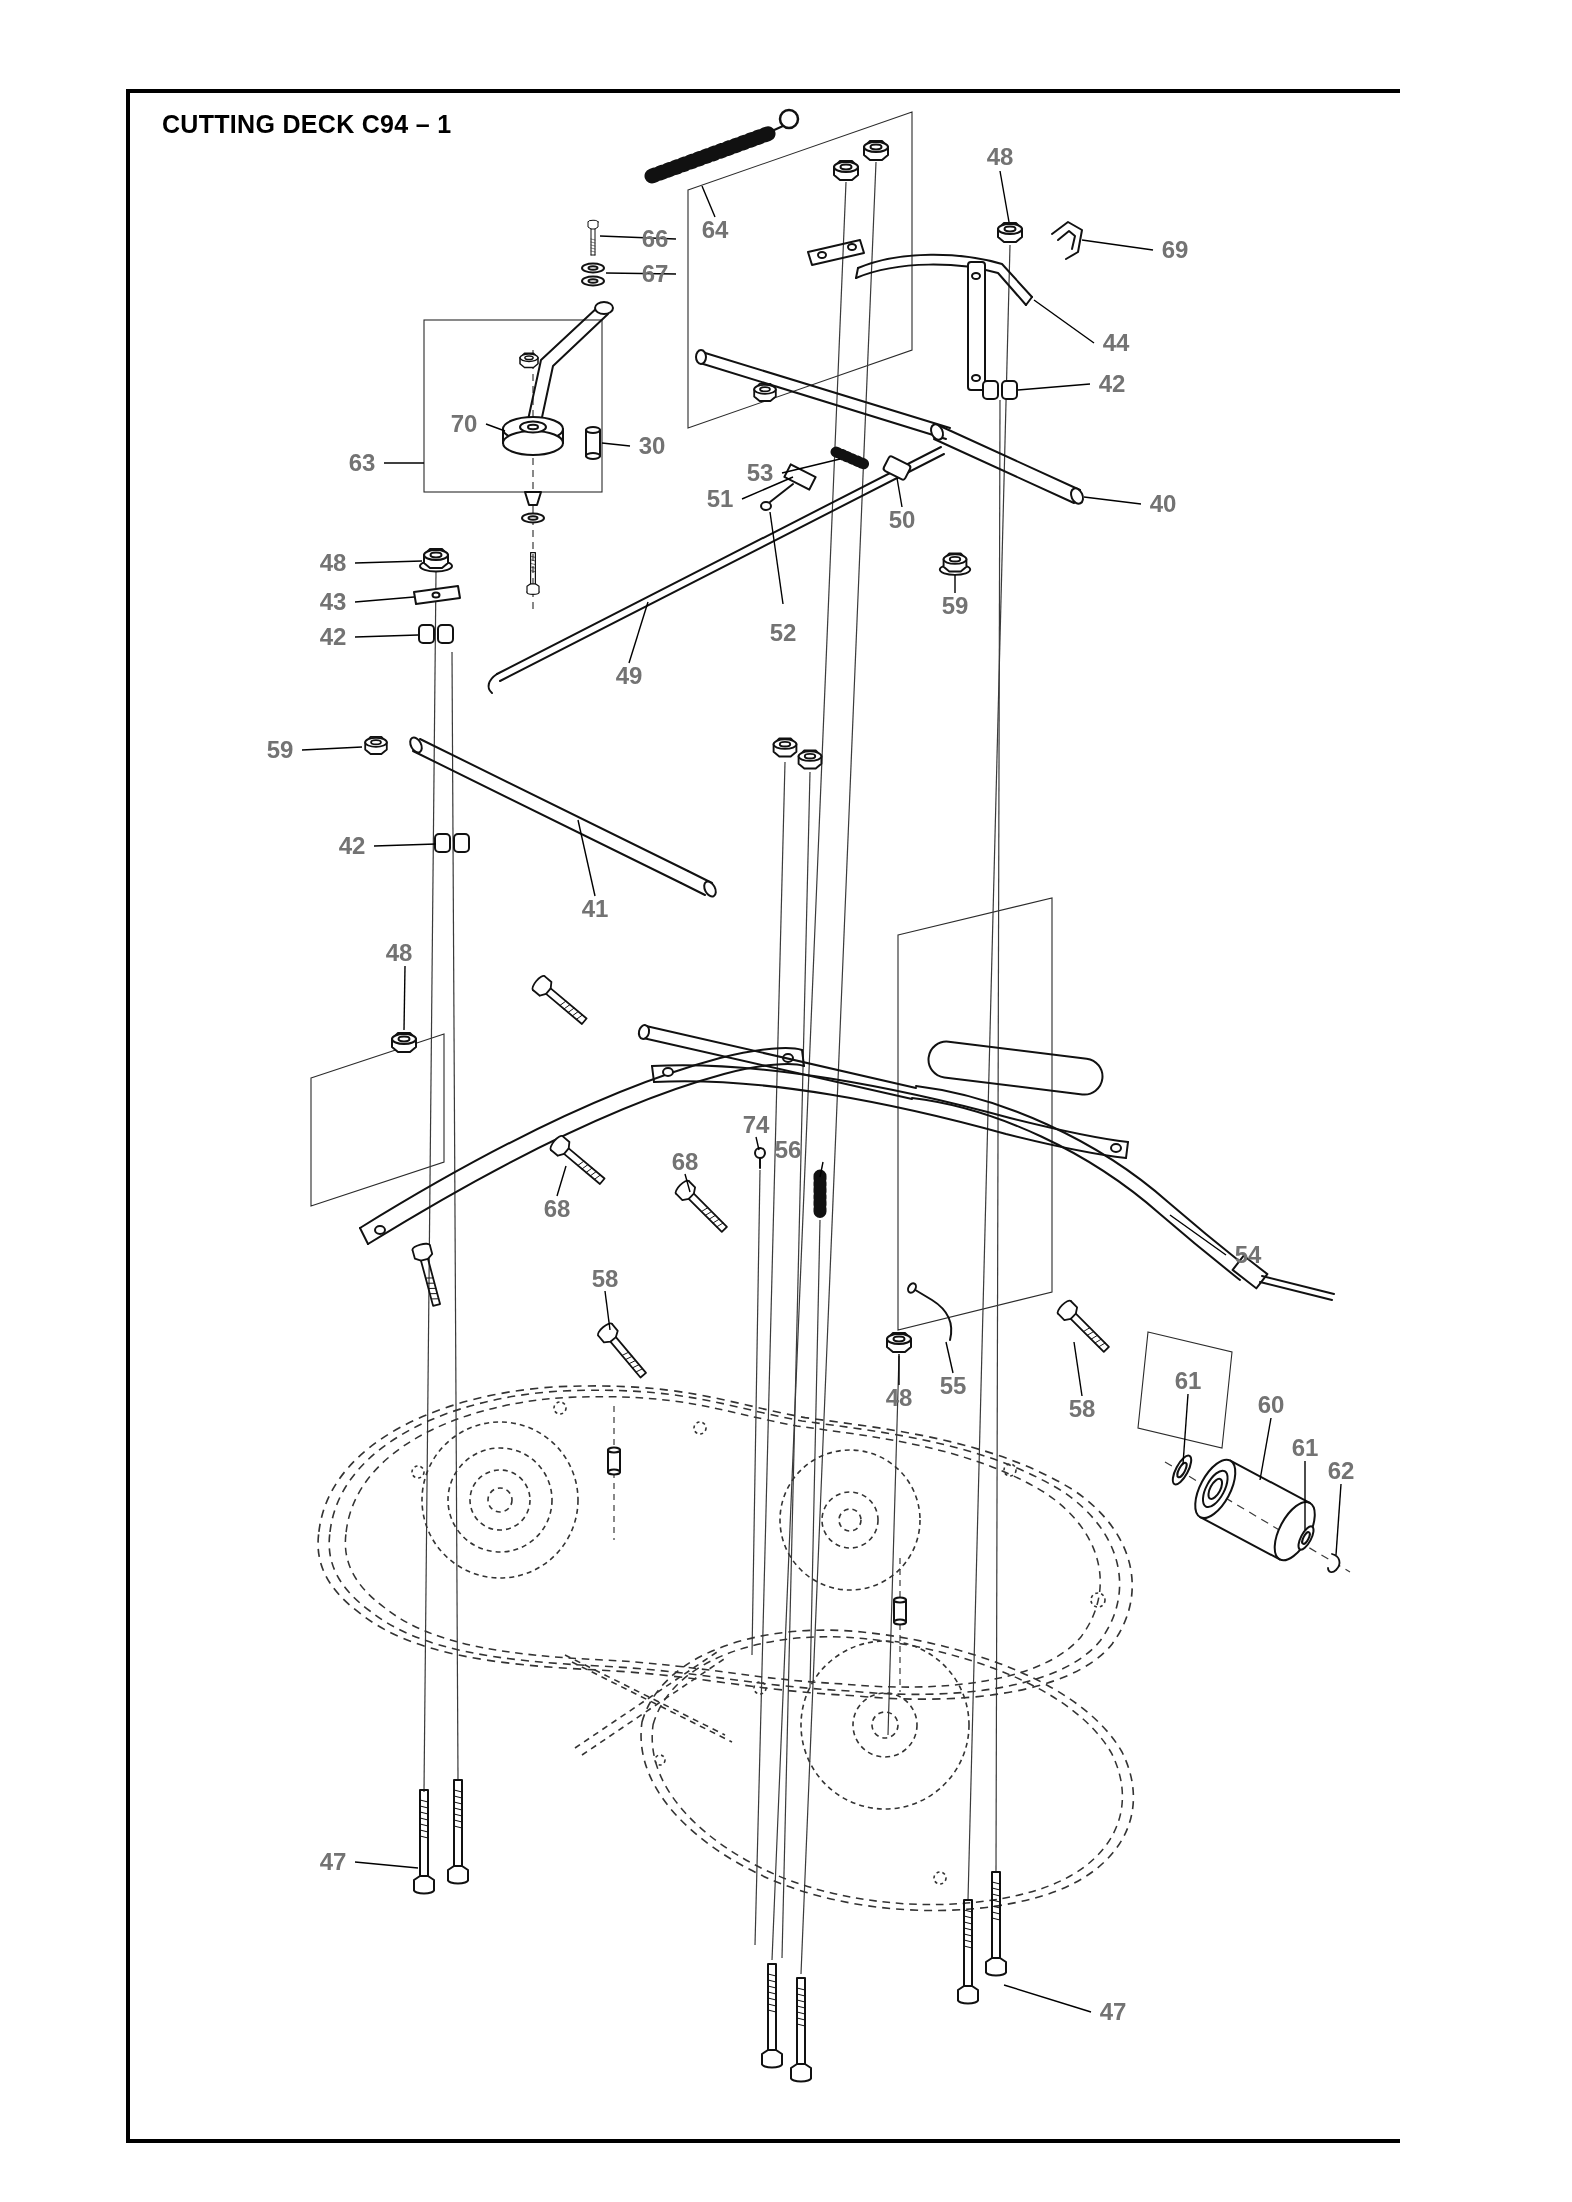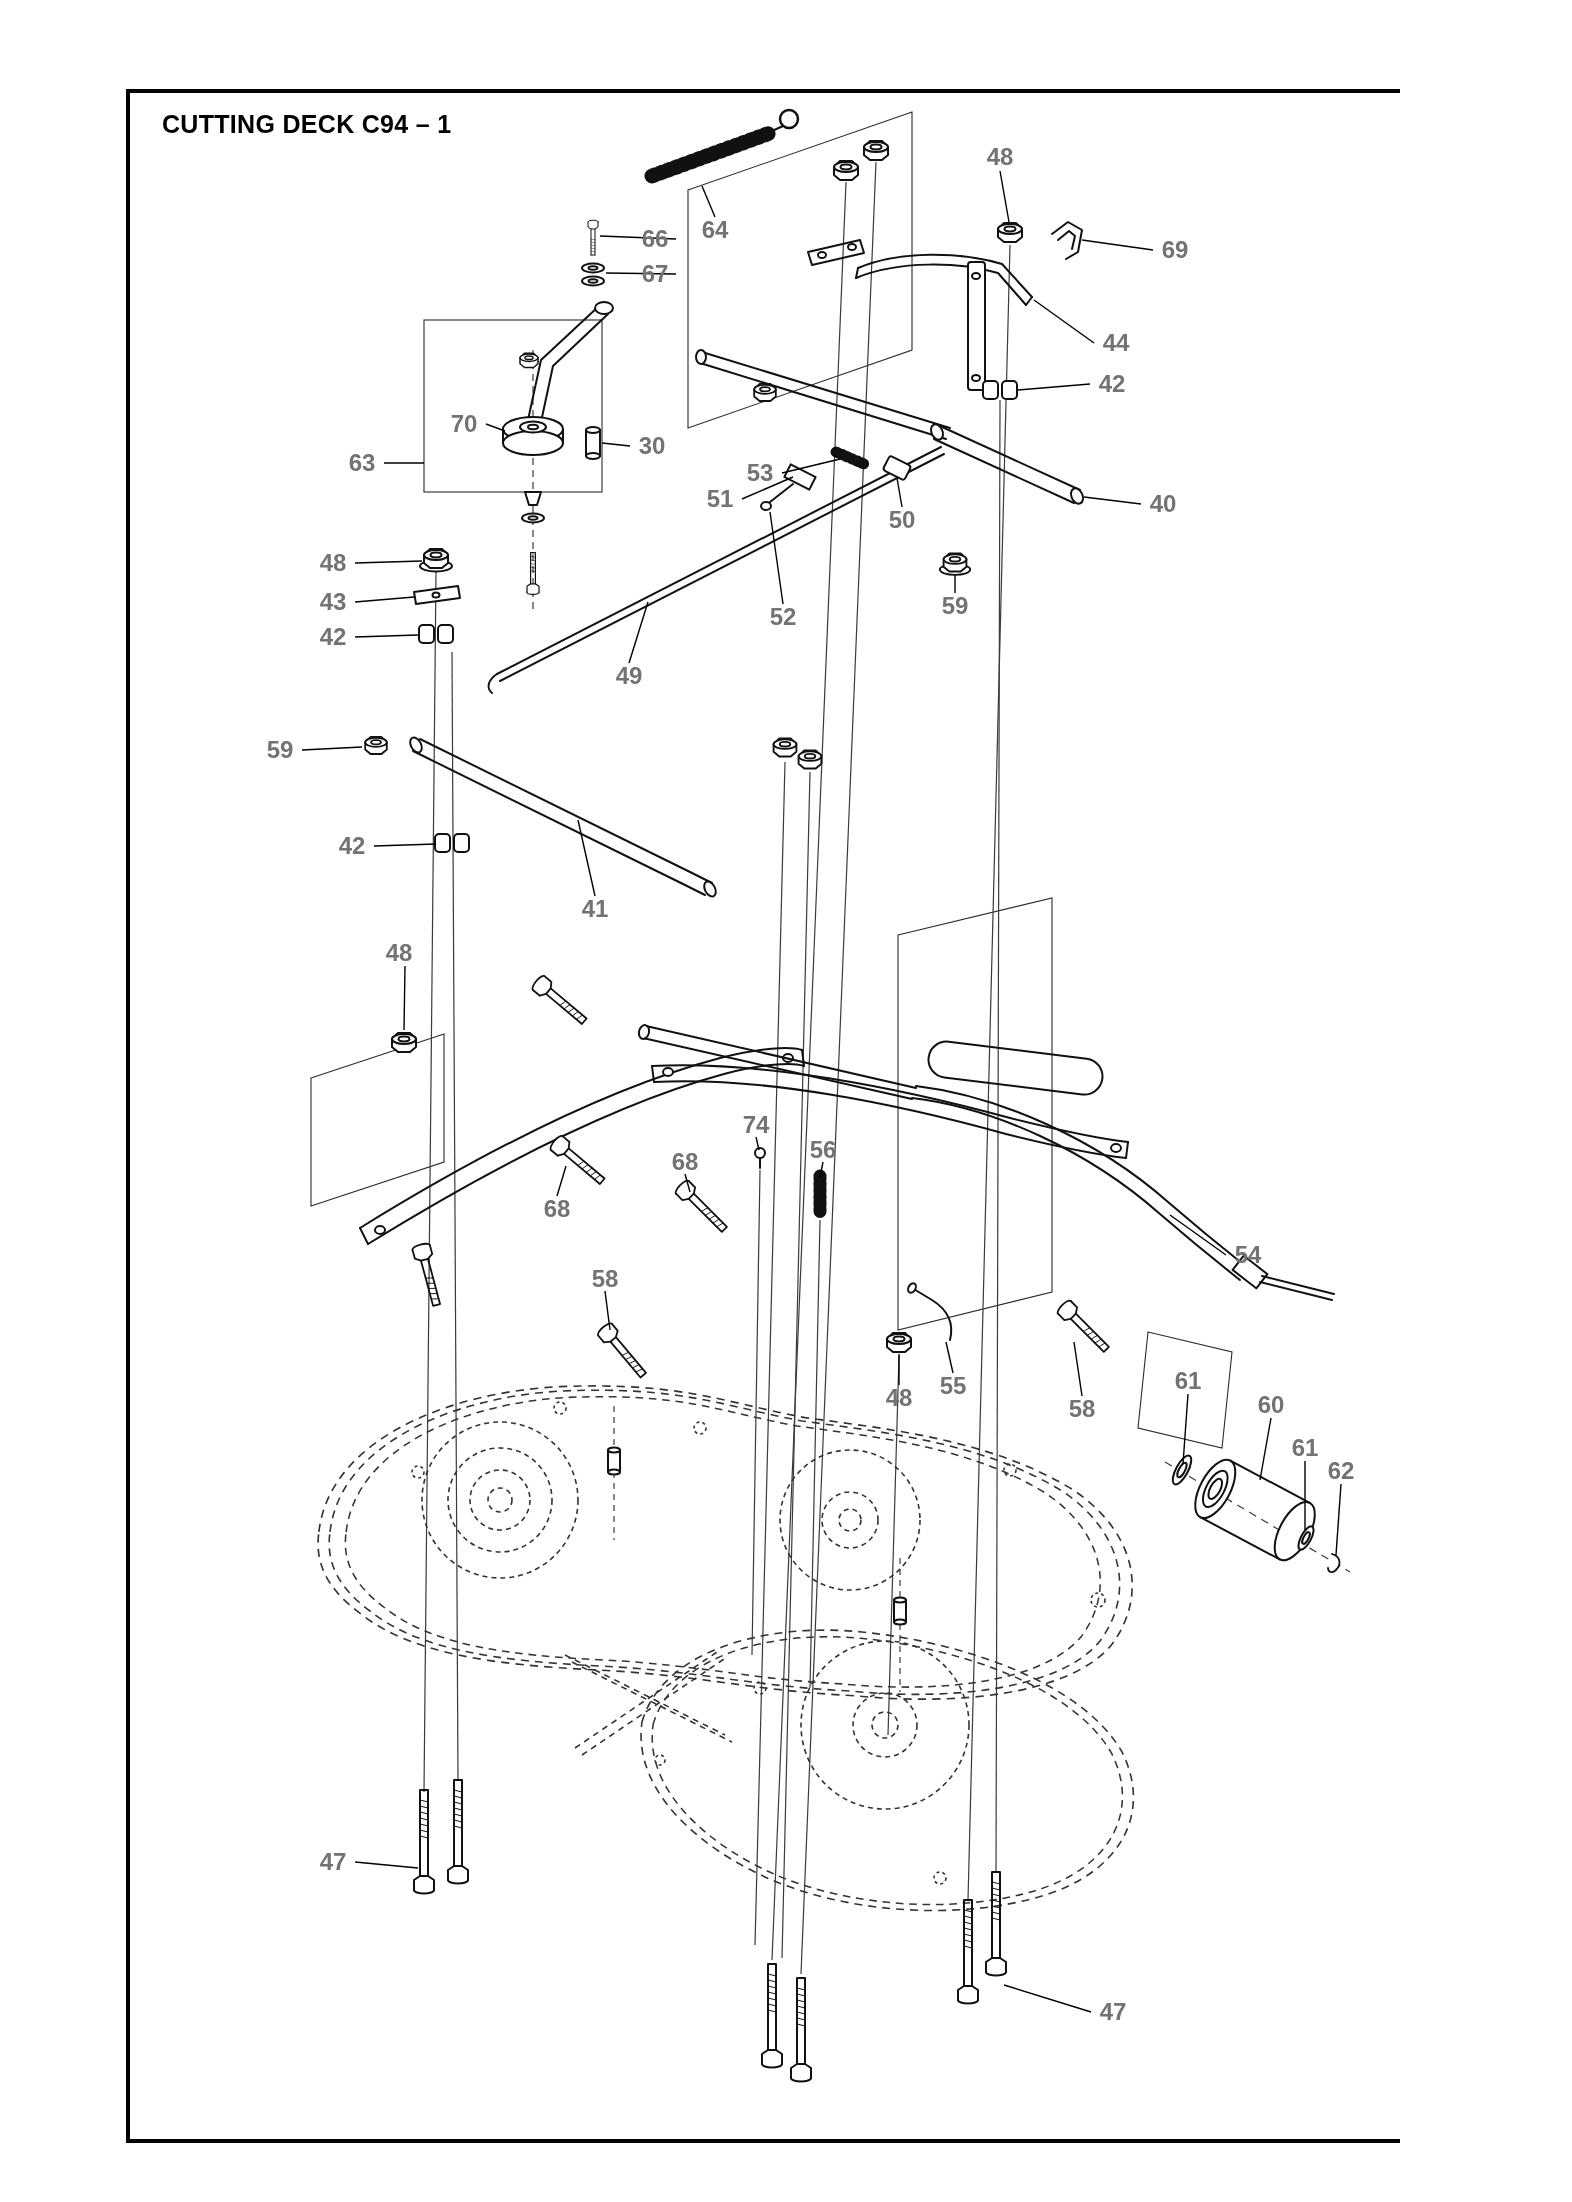--- a/index.html
+++ b/index.html
@@ -370,29 +370,29 @@
   <div class="callout" style="left:464px;top:424px">70</div>
   <div class="callout" style="left:652px;top:446px">30</div>
   <div class="callout" style="left:362px;top:463px">63</div>
   <div class="callout" style="left:760px;top:473px">53</div>
   <div class="callout" style="left:720px;top:499px">51</div>
   <div class="callout" style="left:902px;top:520px">50</div>
   <div class="callout" style="left:1163px;top:504px">40</div>
   <div class="callout" style="left:333px;top:563px">48</div>
   <div class="callout" style="left:333px;top:602px">43</div>
   <div class="callout" style="left:333px;top:637px">42</div>
-  <div class="callout" style="left:783px;top:617px">52</div>
+  <div class="callout" style="left:783px;top:633px">52</div>
   <div class="callout" style="left:955px;top:606px">59</div>
   <div class="callout" style="left:280px;top:750px">59</div>
   <div class="callout" style="left:629px;top:676px">49</div>
   <div class="callout" style="left:352px;top:846px">42</div>
   <div class="callout" style="left:595px;top:909px">41</div>
   <div class="callout" style="left:399px;top:953px">48</div>
   <div class="callout" style="left:756px;top:1125px">74</div>
-  <div class="callout" style="left:823px;top:1150px">56</div>
+  <div class="callout" style="left:788px;top:1150px">56</div>
   <div class="callout" style="left:685px;top:1162px">68</div>
   <div class="callout" style="left:557px;top:1209px">68</div>
   <div class="callout" style="left:1248px;top:1255px">54</div>
   <div class="callout" style="left:605px;top:1279px">58</div>
   <div class="callout" style="left:953px;top:1386px">55</div>
   <div class="callout" style="left:899px;top:1398px">48</div>
   <div class="callout" style="left:1082px;top:1409px">58</div>
   <div class="callout" style="left:1188px;top:1381px">61</div>
   <div class="callout" style="left:1271px;top:1405px">60</div>
   <div class="callout" style="left:1305px;top:1448px">61</div>

